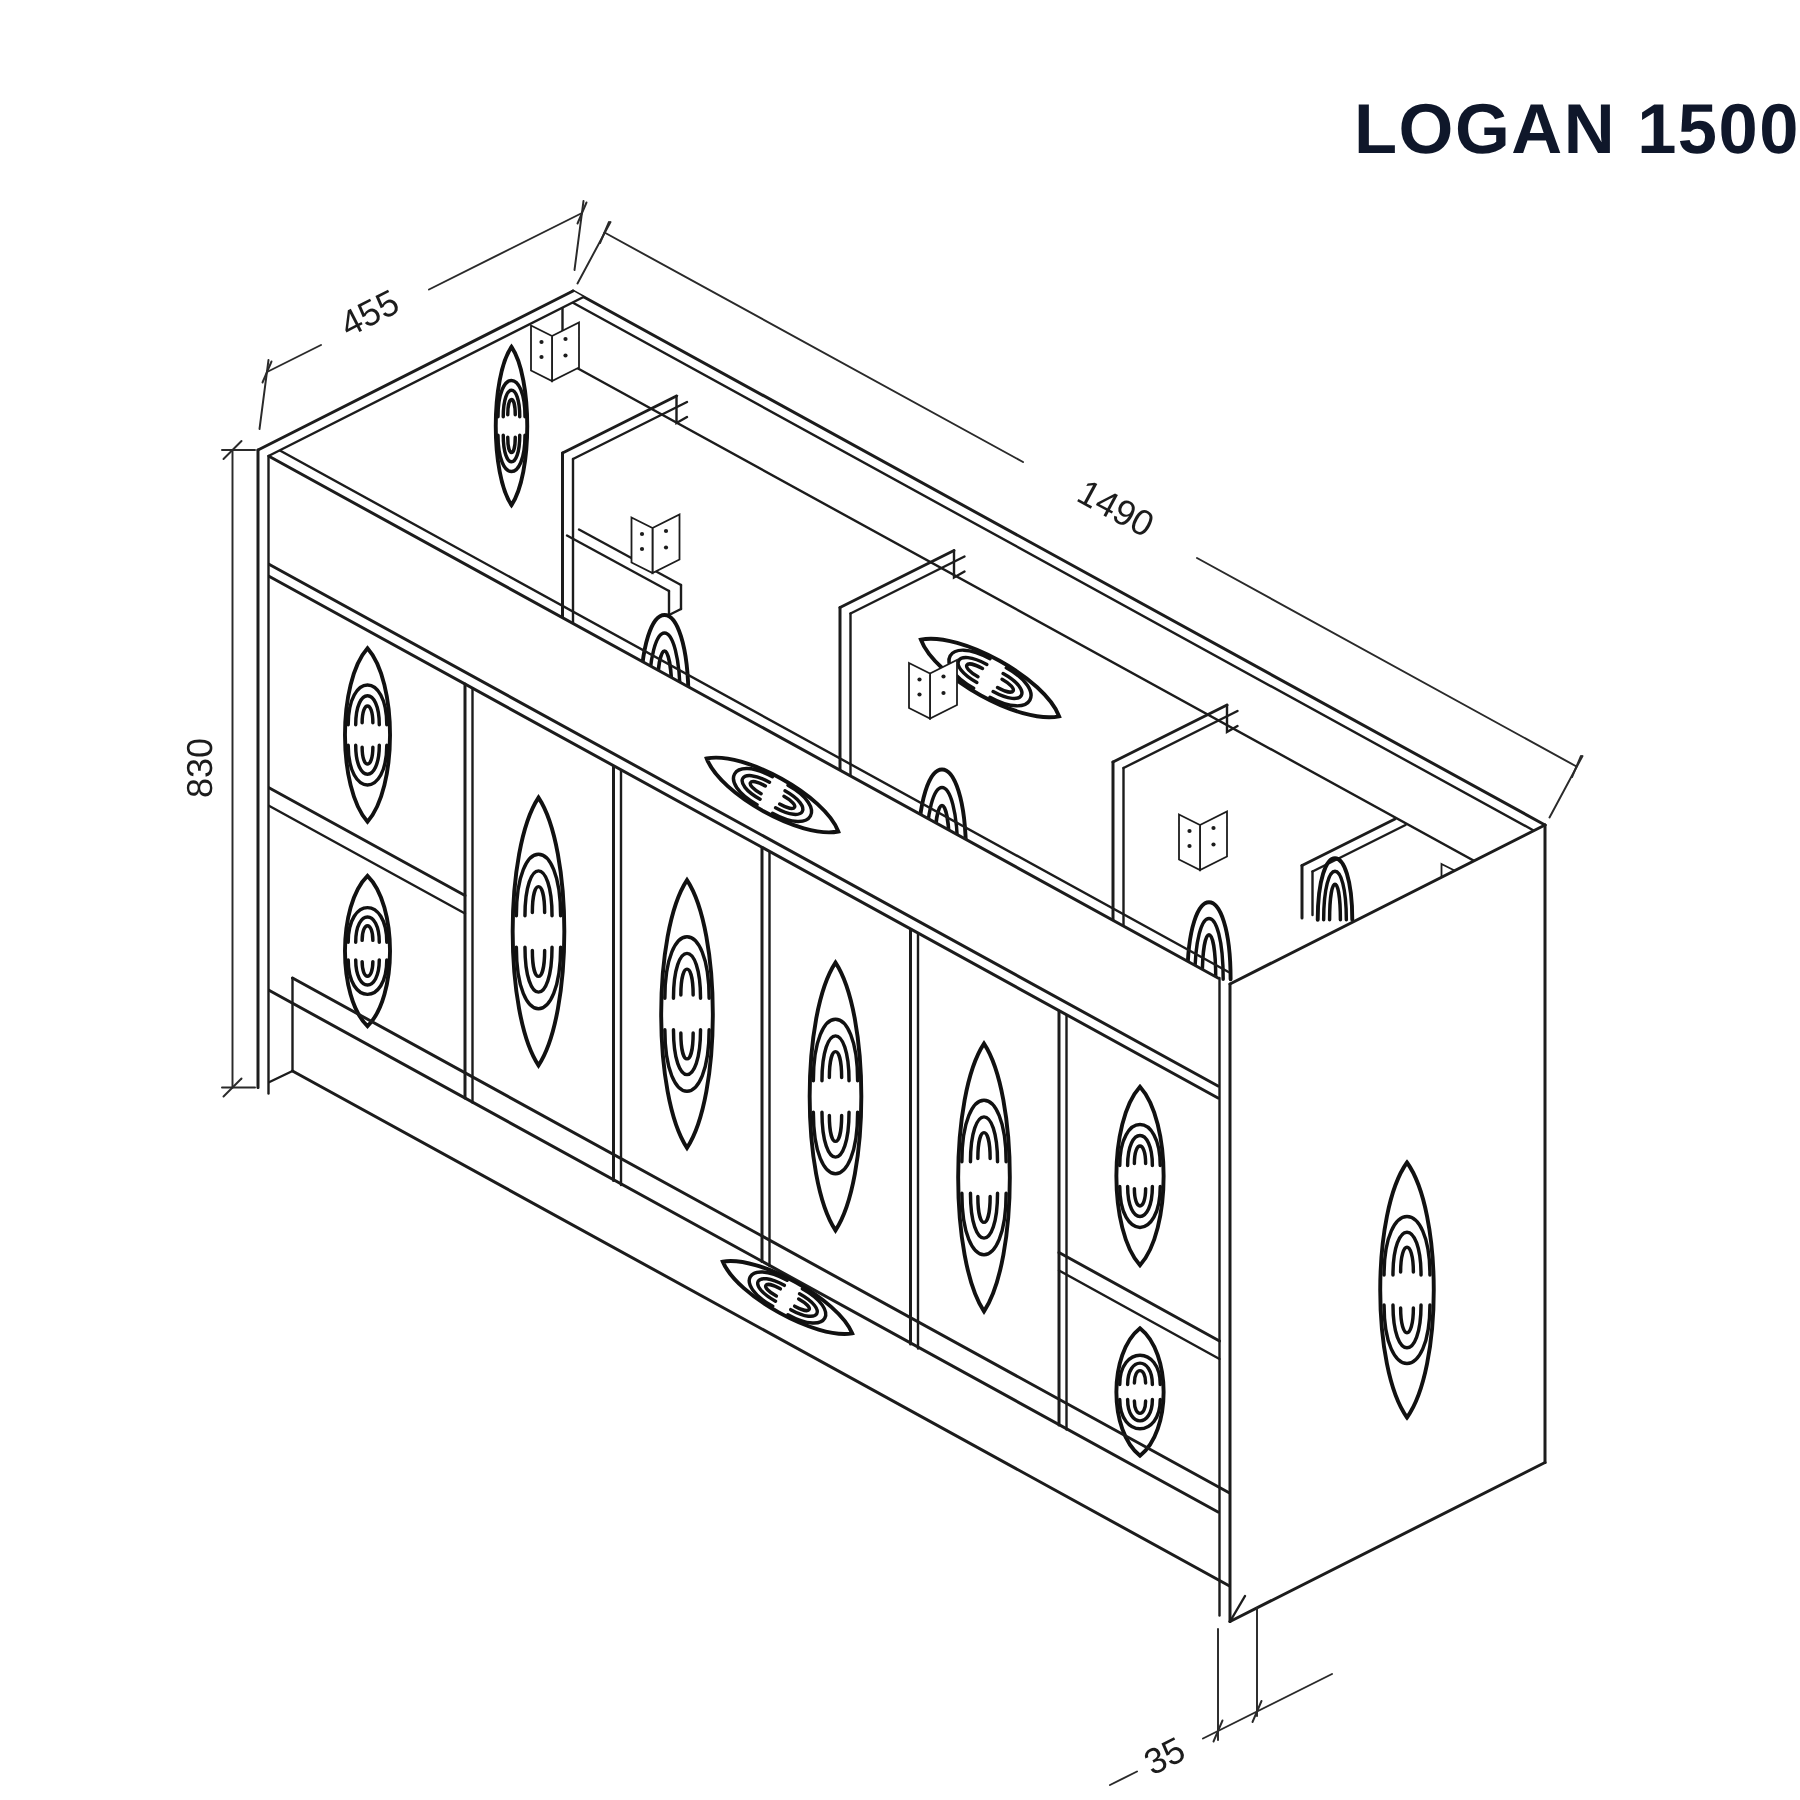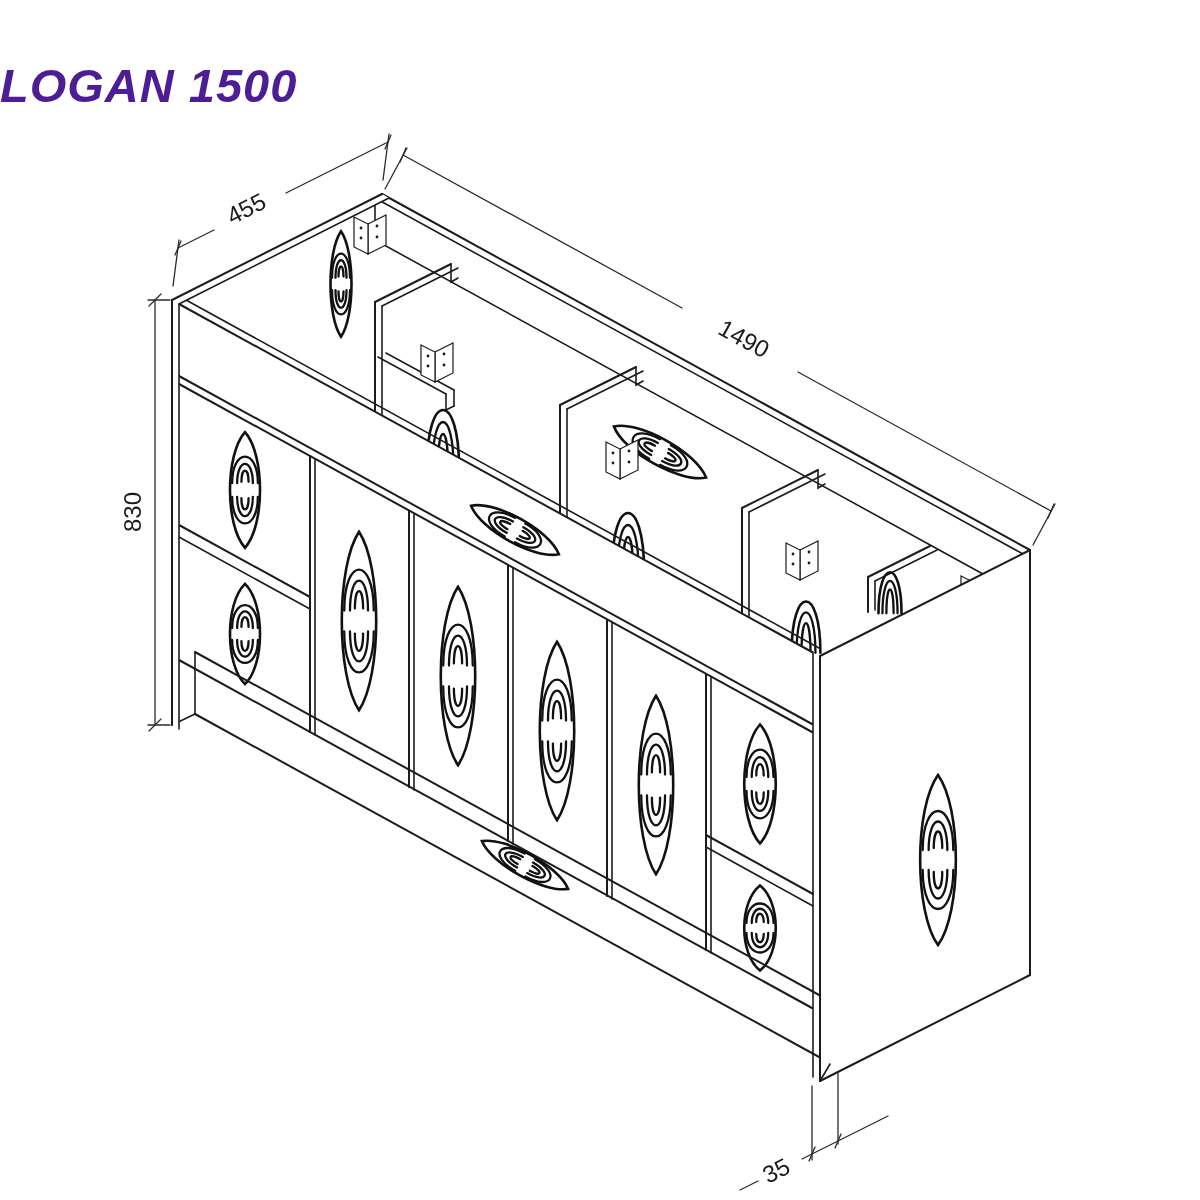--- a/index.html
+++ b/index.html
@@ -14,26 +14,25 @@
     height:1200px;
     background:#ffffff;
     overflow:hidden;
   }
   .drawing-title{
     position:absolute;
     top:58px;
     left:0;
     width:100%;
     margin:0;
-    text-align:left;
+    text-align:right;
     font-size:47px;
     font-weight:700;
     letter-spacing:1px;
-    color:#4c1d95;
-    font-style:italic;
+    color:#0f172a;
   }
   svg{ position:absolute; top:0; left:0; }
   .ln{ stroke:#1c1c1c; stroke-width:2; fill:none; stroke-linecap:round; }
   .ln-thin{ stroke:#1c1c1c; stroke-width:1.6; fill:none; stroke-linecap:round; }
   .fillw{ fill:#ffffff; stroke:none; }
   .dim{ stroke:#2a2a2a; stroke-width:1.3; fill:none; stroke-linecap:round; }
   .dim-text{ font-family:"Liberation Sans", sans-serif; font-size:24px; fill:#1c1c1c; }
   .grain{ stroke:#111111; fill:none; stroke-linecap:round; }
 </style>
 </head>

